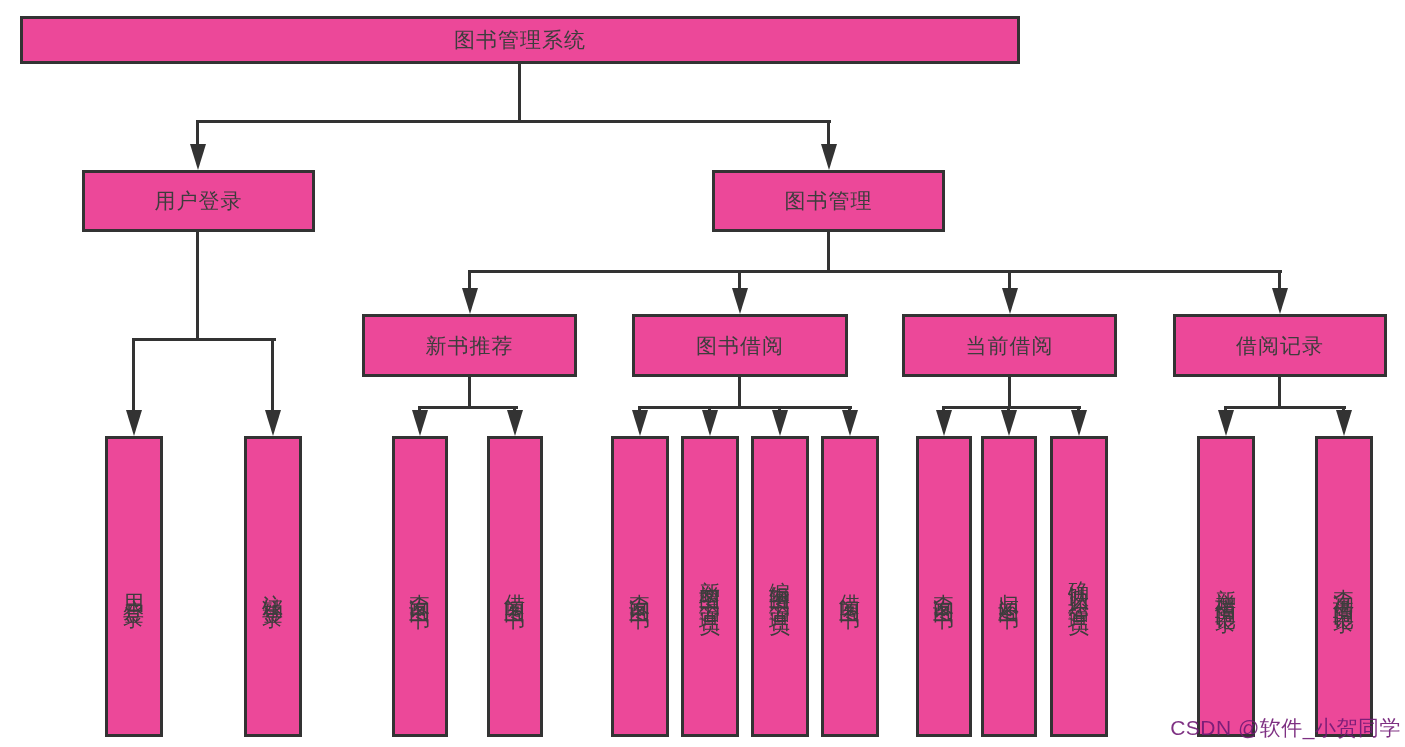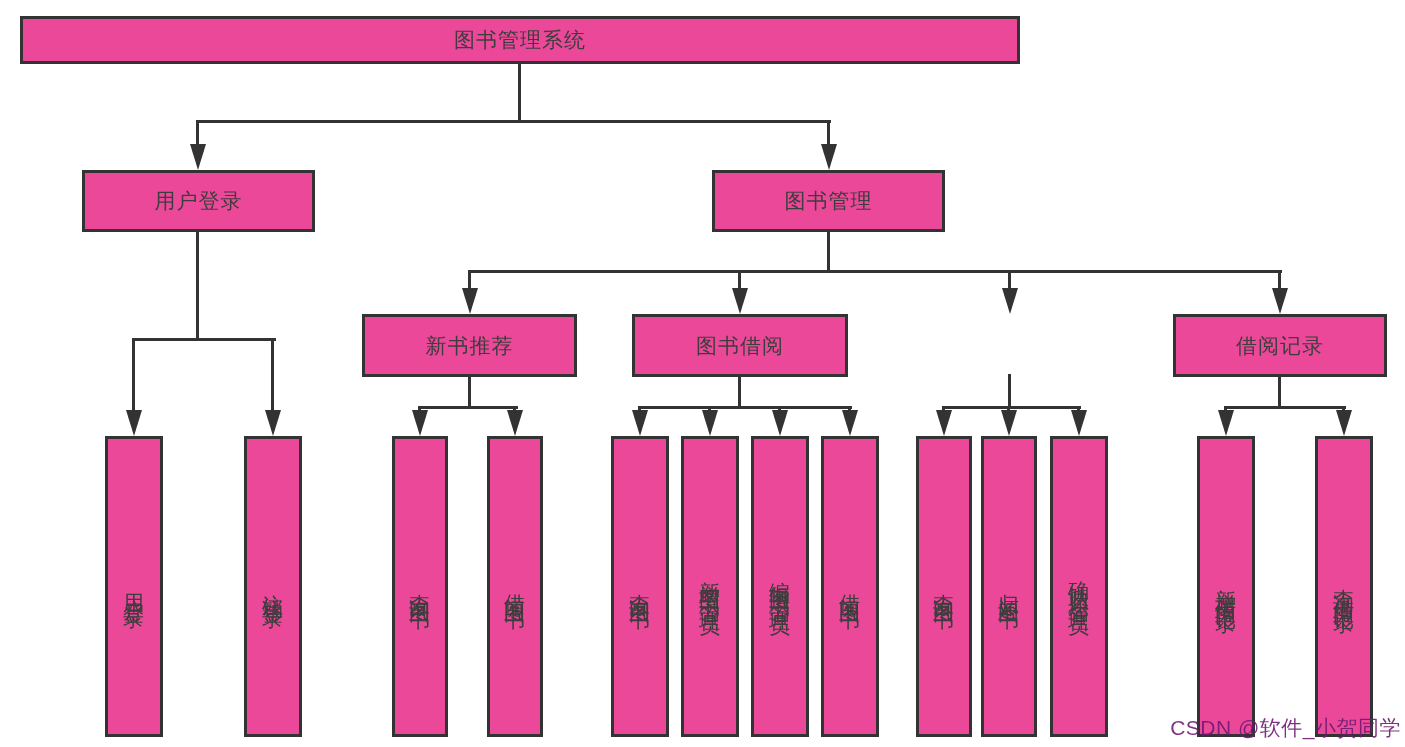--- a/index.html
+++ b/index.html
@@ -96,20 +96,23 @@
   <div class="ah" style="left:1002px;top:288px;"></div>
   <div class="vl" style="left:1278px;top:270px;height:22px;"></div>
   <div class="ah" style="left:1272px;top:288px;"></div>
 
   <div class="box" style="left:632px;top:314px;width:216px;height:63px;">
     <span>图书借阅</span>
   </div>
   <div class="box" style="left:362px;top:314px;width:215px;height:63px;">
     <span>新书推荐</span>
   </div>
+  <div class="box" style="left:902px;top:314px;width:215px;height:63px;">
+    <span>当前借阅</span>
+  </div>
   <div class="box" style="left:1173px;top:314px;width:214px;height:63px;">
     <span>借阅记录</span>
   </div>
 
   <div class="vl" style="left:468px;top:374px;height:35px;"></div>
   <div class="hl" style="left:418px;top:406px;width:100px;"></div>
   <div class="vl" style="left:418px;top:406px;height:10px;"></div>
   <div class="ah" style="left:412px;top:410px;"></div>
   <div class="vl" style="left:513px;top:406px;height:10px;"></div>
   <div class="ah" style="left:507px;top:410px;"></div>

